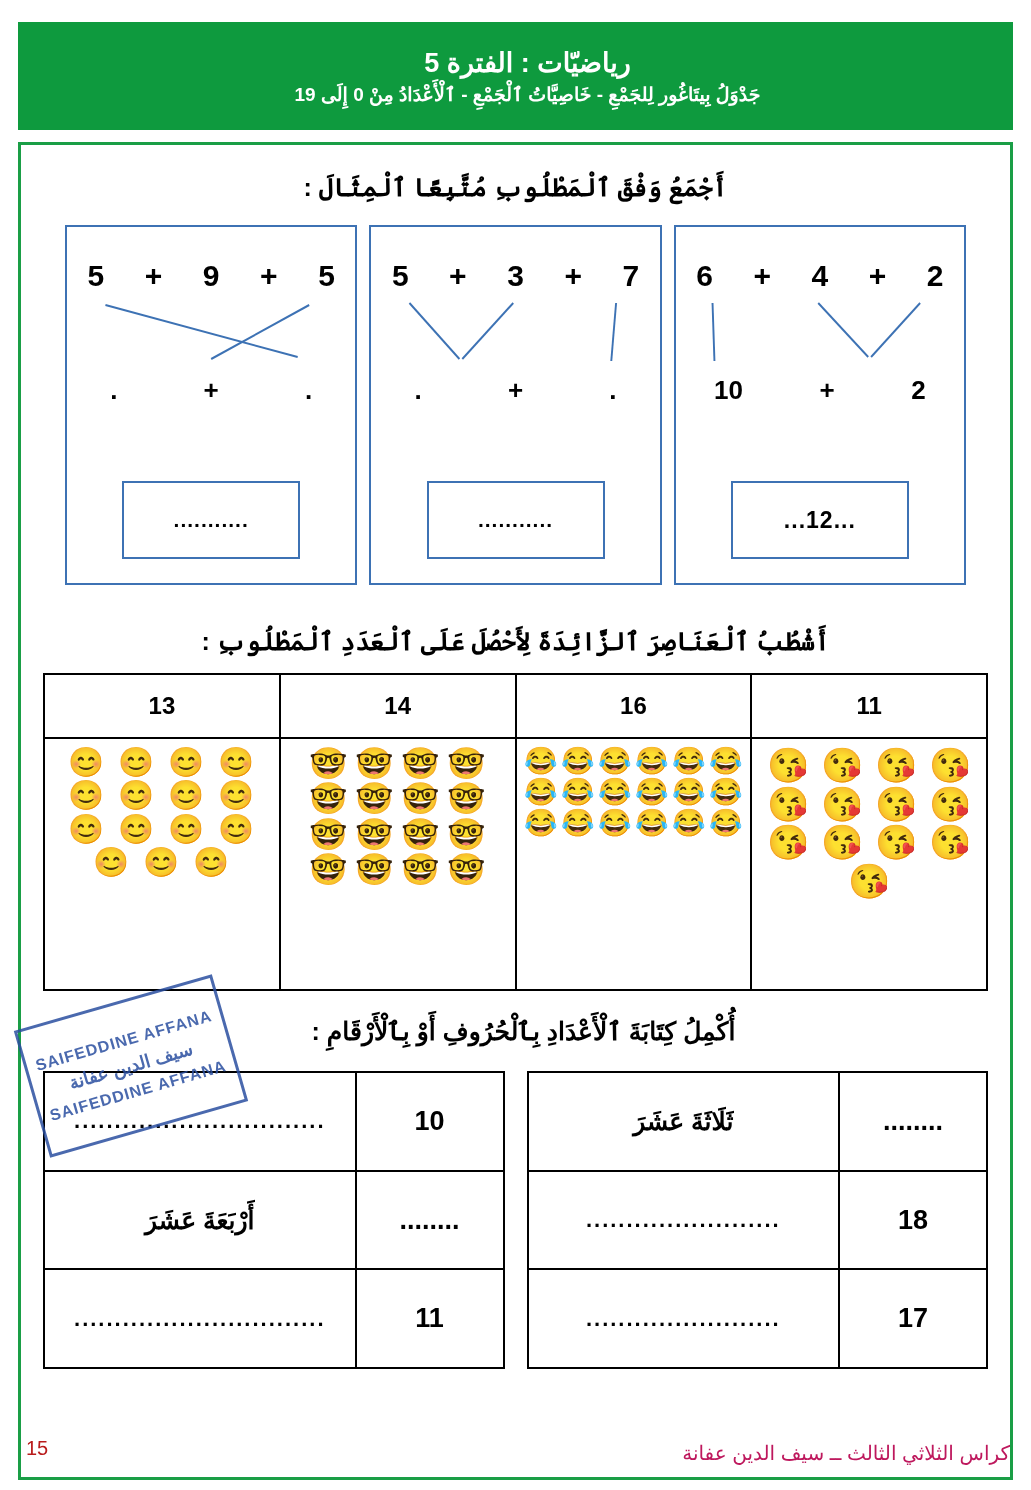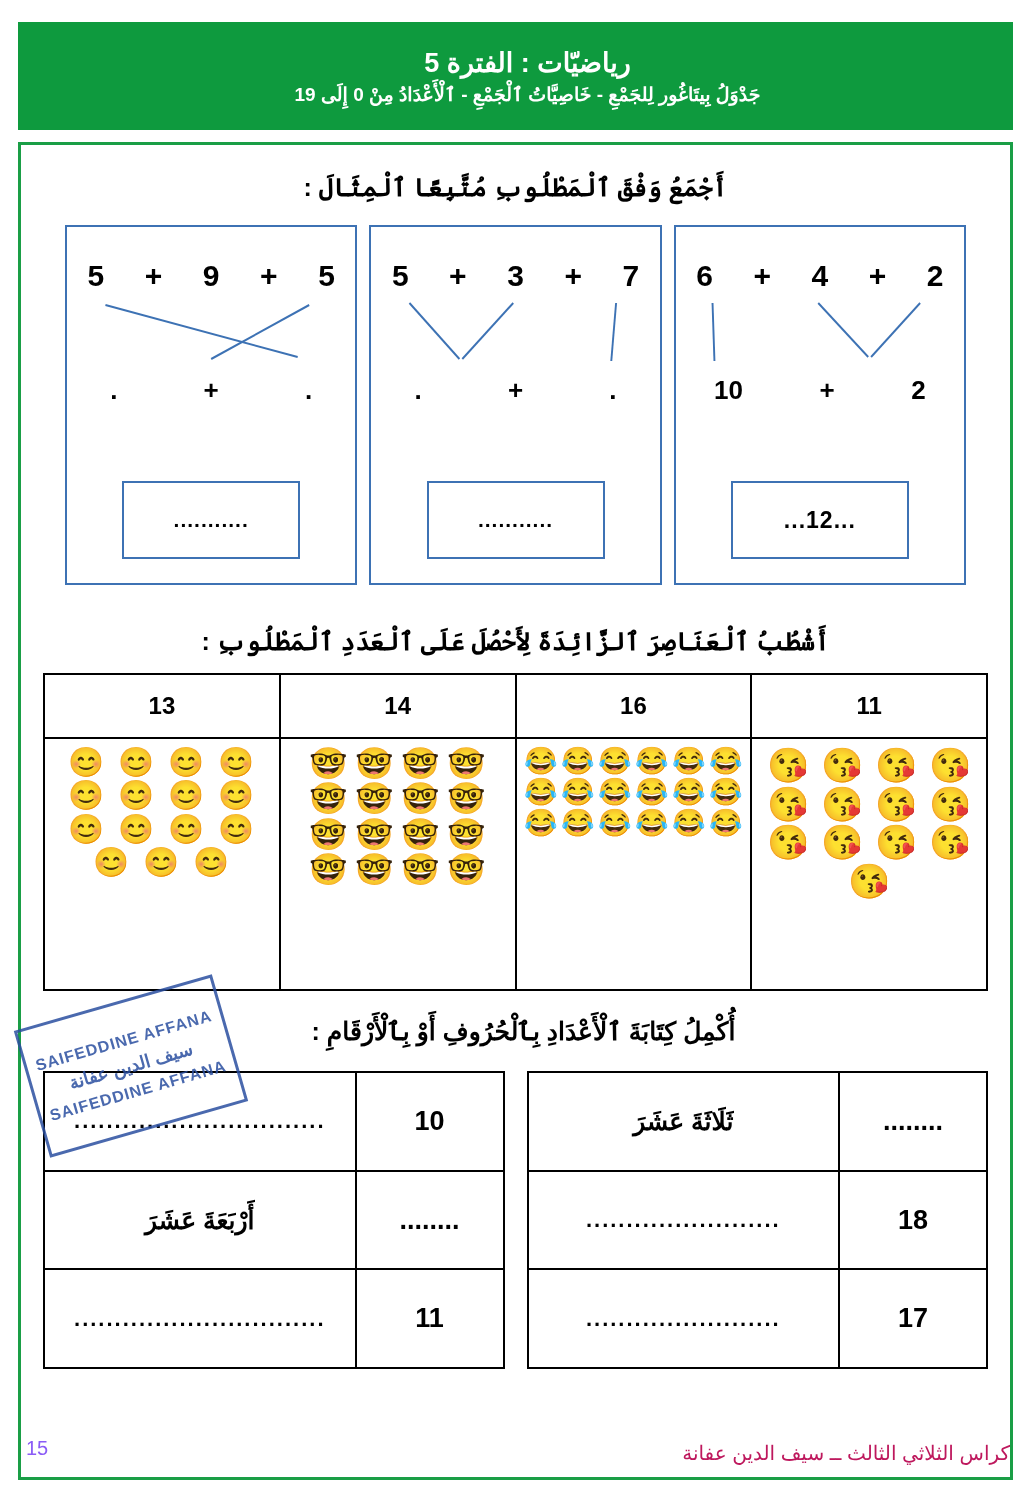--- a/index.html
+++ b/index.html
@@ -297,21 +297,21 @@
     text-align: right;
     font-size: 20px;
     color: #be185d;
     direction: rtl;
   }
   .page-number {
     position: absolute;
     bottom: 30px;
     left: 26px;
     font-size: 20px;
-    color: #8b5cf6;
+    color: #b91c1c;
   }
 </style>
 </head>
 <body>
 
 <div class="page">
 
   <div class="header">
     <div class="header-title">رياضيّات : الفترة 5</div>
     <div class="header-sub">جَدْوَلُ بِيتَاغُور لِلجَمْعِ - خَاصِيَّاتُ ٱلْجَمْعِ - ٱلْأَعْدَادُ مِنْ 0 إِلَى 19</div>

